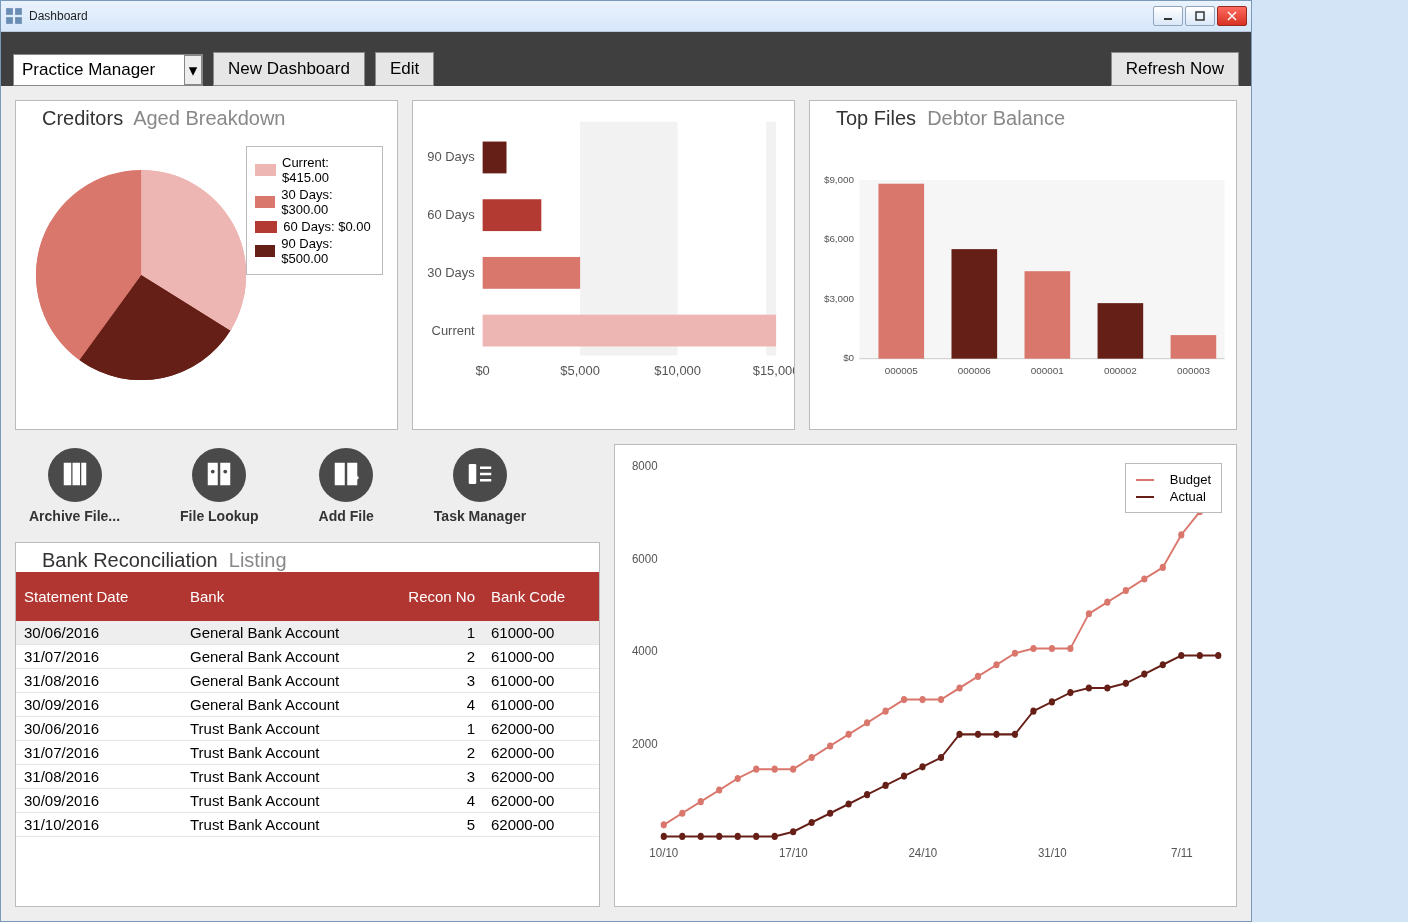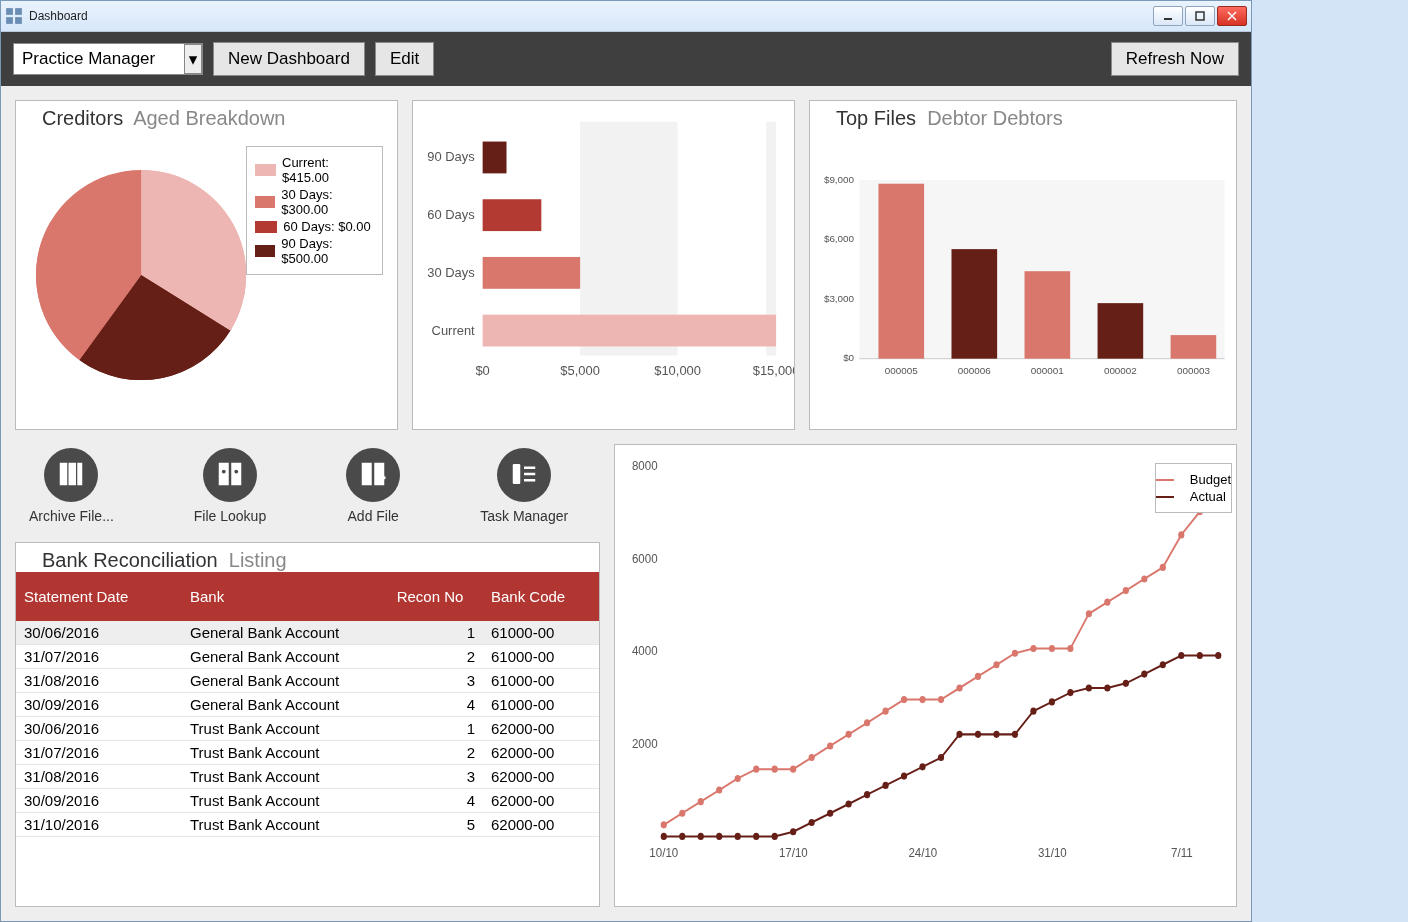--- a/index.html
+++ b/index.html
@@ -6,21 +6,21 @@
   .window{width:1252px;height:922px;background:#14532d;border:1px solid #7a99b8;box-sizing:border-box;position:relative;display:flex;flex-direction:column;}
   
   .titlebar{height:30px;background:linear-gradient(to bottom,#eaf3fd,#d6e7fa);display:flex;align-items:center;padding:0 4px;border-bottom:1px solid #b9c9db;}
   .titlebar .app-icon{width:18px;height:18px;margin-right:6px;display:inline-flex;align-items:center;justify-content:center;}
   .titlebar .title{font-size:12px;color:#222;flex:1;}
   .win-btns{display:flex;gap:2px;}
   .win-btn{width:28px;height:18px;border:1px solid #8fa4bd;border-radius:2px;display:flex;align-items:center;justify-content:center;font-size:10px;background:linear-gradient(to bottom,#fff,#dbe8f8);}
   .win-btn.close{background:linear-gradient(to bottom,#ff6b5f,#d63224);border-color:#9a2a1f;color:#fff;}
   .win-btn svg{width:10px;height:10px;}
   
-  .toolbar{background:#3f3f3f;height:54px;display:flex;align-items:center;padding:0 12px;gap:10px;}
+  .toolbar{background:#3f3f3f;height:54px;display:flex;align-items:flex-end;padding:0 12px;gap:10px;}
   .tb-select{height:32px;min-width:190px;background:#fff;border:1px solid #888;display:flex;align-items:center;padding:0 8px;font-size:17px;box-sizing:border-box;justify-content:space-between;}
   .tb-select .chev{border:1px solid #888;width:16px;height:28px;margin:-1px -8px -1px 8px;display:flex;align-items:center;justify-content:center;background:#eee;}
   .tb-btn{height:32px;background:#e6e6e6;border:1px solid #8a8a8a;padding:0 14px;font-size:17px;display:flex;align-items:center;}
   .tb-spacer{flex:1;}
   
   .content{flex:1;background:#eee;padding:14px;box-sizing:border-box;display:flex;flex-direction:column;gap:14px;}
   .row{display:flex;gap:14px;}
   .card{background:#fff;border:1px solid #bbb;box-sizing:border-box;position:relative;}
   .card-title{font-size:20px;color:#333;padding:6px 10px 0 26px;}
   .card-title .sub{color:#888;font-weight:400;}
@@ -29,29 +29,29 @@
   .pie{width:230px;height:230px;margin:30px 0 0 20px;position:relative;}
   .pie svg{width:100%;height:100%;}
   .legend{border:1px solid #bbb;margin:16px 14px 0 auto;font-size:13px;padding:6px 8px;}
   .legend-row{display:flex;align-items:center;gap:6px;margin:2px 0;}
   .sw{width:22px;height:12px;}  
   
   .chart-body{position:relative;height:290px;}
   svg.chart{width:100%;height:100%;}
   .axis-text{font-size:13px;fill:#555;}
   
-  .launchers{display:flex;gap:80px;padding:4px 14px;}
+  .launchers{display:flex;gap:60px;padding:4px 14px;font-weight:bold;}
   .launcher{display:flex;flex-direction:column;align-items:center;gap:6px;font-size:14px;color:#333;}
   .launcher .circle{width:54px;height:54px;border-radius:50%;background:#4a4a4a;display:flex;align-items:center;justify-content:center;}
   .launcher .circle svg{width:30px;height:30px;fill:#fff;}
   
   .table-wrap{flex:1;display:flex;flex-direction:column;}
   table{width:100%;border-collapse:collapse;font-size:15px;}
   thead th{background:#b13632;color:#fff;text-align:left;font-weight:400;padding:16px 8px;}
-  thead th.r{text-align:center;}
+  thead th.r{text-align:right;}
   tbody tr td{padding:3px 8px;border-bottom:1px solid #e6e6e6;}
   tbody tr:first-child{background:#eee;}
   td.r{text-align:right;}
   
   .col{display:flex;flex-direction:column;gap:14px;flex:1;}
 </style>
 </head>
 <body>
 
 <div class="window">
@@ -161,21 +161,21 @@
             <text x="168" y="275" text-anchor="middle" class="axis-text">$5,000</text>
             <text x="266" y="275" text-anchor="middle" class="axis-text">$10,000</text>
             <text x="365" y="275" text-anchor="middle" class="axis-text">$15,000</text>
           </svg>
         </div>
       </div>
 
       <div class="card" style="flex:1;height:330px;">
         <div class="card-title">
           <span>Top Files</span>&nbsp;
-          <span class="sub">Debtor Debtors</span>
+          <span class="sub">Debtor Balance</span>
         </div>
         <div class="chart-body">
           <svg class="chart" viewBox="0 0 560 290">
 
             <rect x="65" y="20" width="480" height="235" fill="#f6f6f6"></rect>
             <line x1="65" y1="255" x2="545" y2="255" stroke="#bbb"></line>
 
             <rect x="90" y="25" width="60" height="230" fill="#d9776d"></rect>
             <rect x="186" y="111" width="60" height="144" fill="#651f17"></rect>
             <rect x="282" y="140" width="60" height="115" fill="#d9776d"></rect>
@@ -394,21 +394,21 @@
             <text x="48" y="207" text-anchor="end" class="axis-text">4000</text>
             <text x="48" y="116" text-anchor="end" class="axis-text">6000</text>
             <text x="48" y="25" text-anchor="end" class="axis-text">8000</text>
 
             <text x="55" y="405" text-anchor="middle" class="axis-text">10/10</text>
             <text x="201" y="405" text-anchor="middle" class="axis-text">17/10</text>
             <text x="347" y="405" text-anchor="middle" class="axis-text">24/10</text>
             <text x="493" y="405" text-anchor="middle" class="axis-text">31/10</text>
             <text x="639" y="405" text-anchor="middle" class="axis-text">7/11</text>
           </svg>
-          <div style="position:absolute;top:18px;right:4px;border:1px solid #bbb;background:#fff;padding:6px 0;font-size:13px;">
+          <div style="position:absolute;top:18px;right:14px;border:1px solid #bbb;background:#fff;padding:6px 10px;font-size:13px;">
             <div class="legend-row"><span style="width:18px;height:2px;background:#d9776d;display:inline-block"></span>&nbsp;<span>Budget</span></div>
             <div class="legend-row"><span style="width:18px;height:2px;background:#651f17;display:inline-block"></span>&nbsp;<span>Actual</span></div>
           </div>
         </div>
       </div>
     </div>
 
   </div>
 </div>
 

